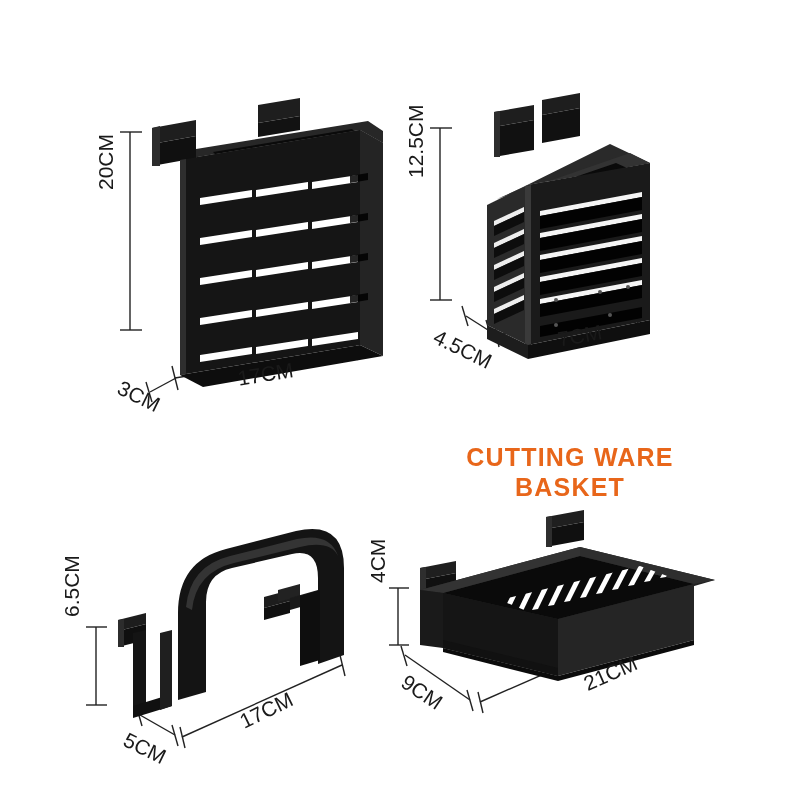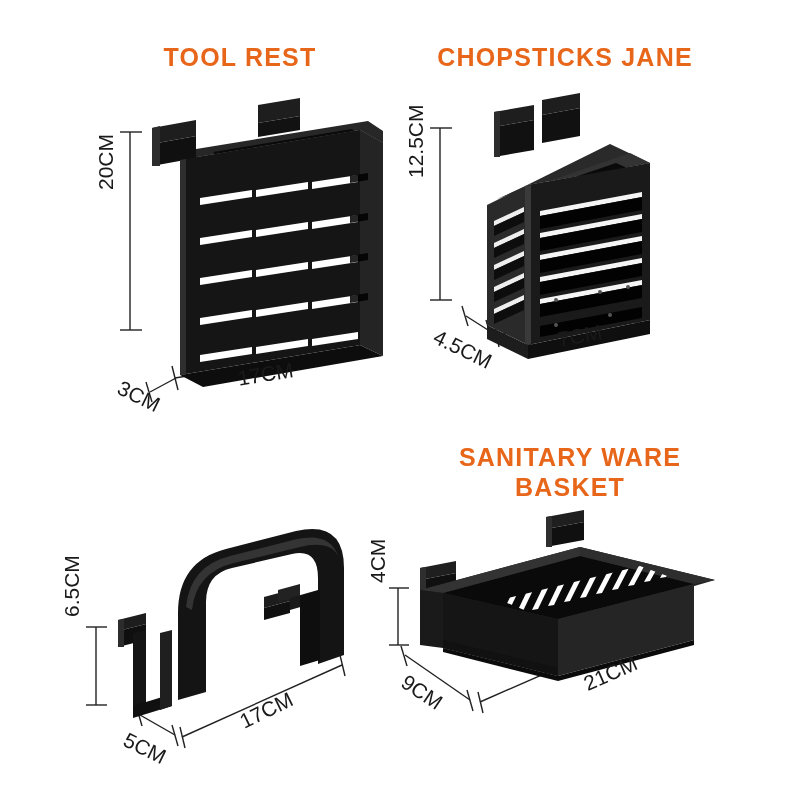--- a/index.html
+++ b/index.html
@@ -40,23 +40,21 @@
     user-select:none;
   }
   svg{position:absolute;left:0;top:0;overflow:visible;}
   .panel{position:absolute;}
 </style>
 </head>
 <body>
 
 <div id="stage">
 
-  <div class="title t-tool">TOOL REST</div>
-  <div class="title t-chop">CHOPSTICKS JANE</div>
-  <div class="title t-san">SANITARY WARE
+  <div class="title t-san">CUTTING WARE
 BASKET</div>
 
   <svg class="panel" width="800" height="800">
     <defs>
       <clipPath id="clipFace1">
         <polygon points="180,160 360,130 360,345 180,375"></polygon>
       </clipPath>
     </defs>
 
     <g stroke="#222" stroke-width="1.4" fill="none">

